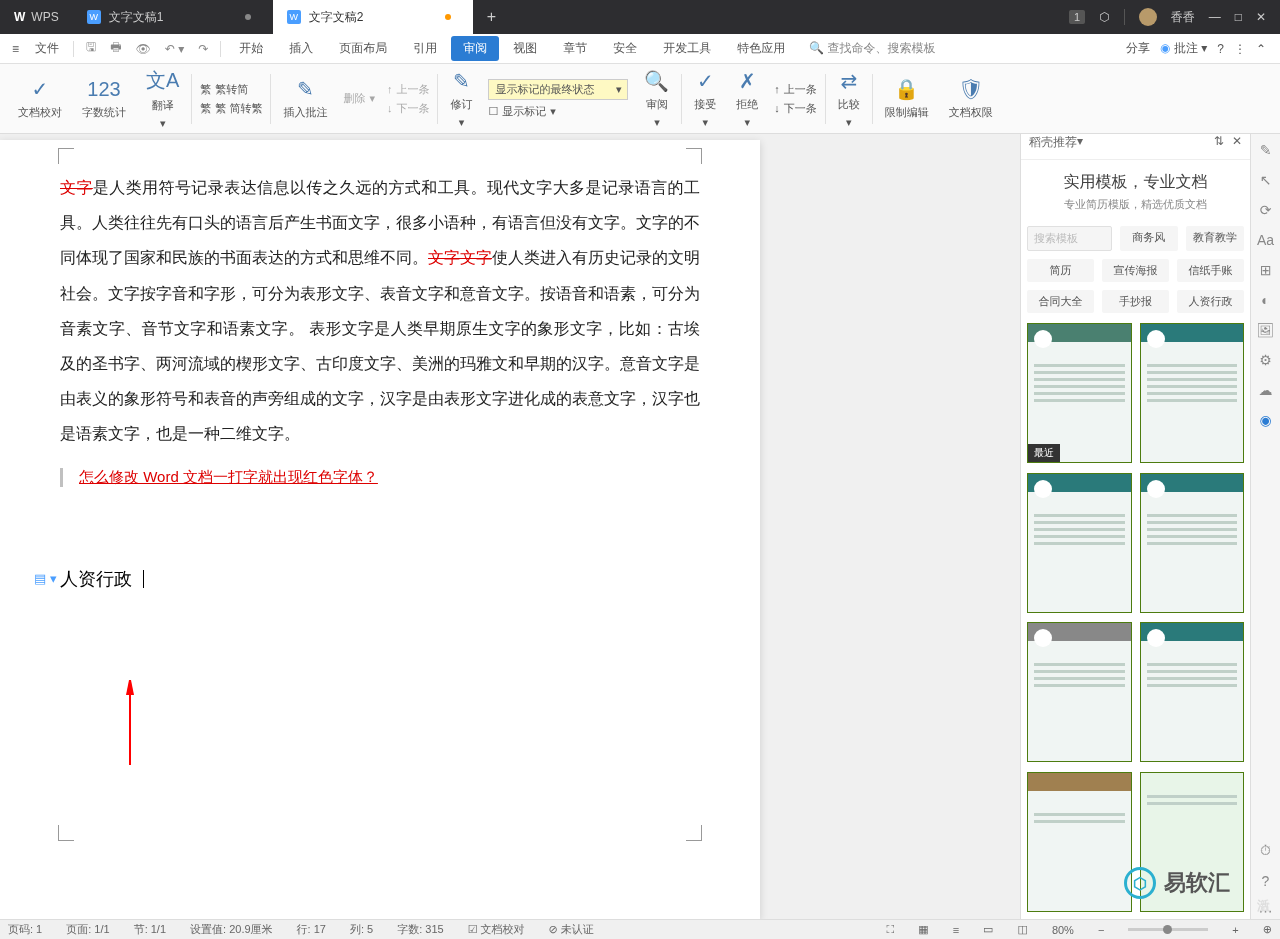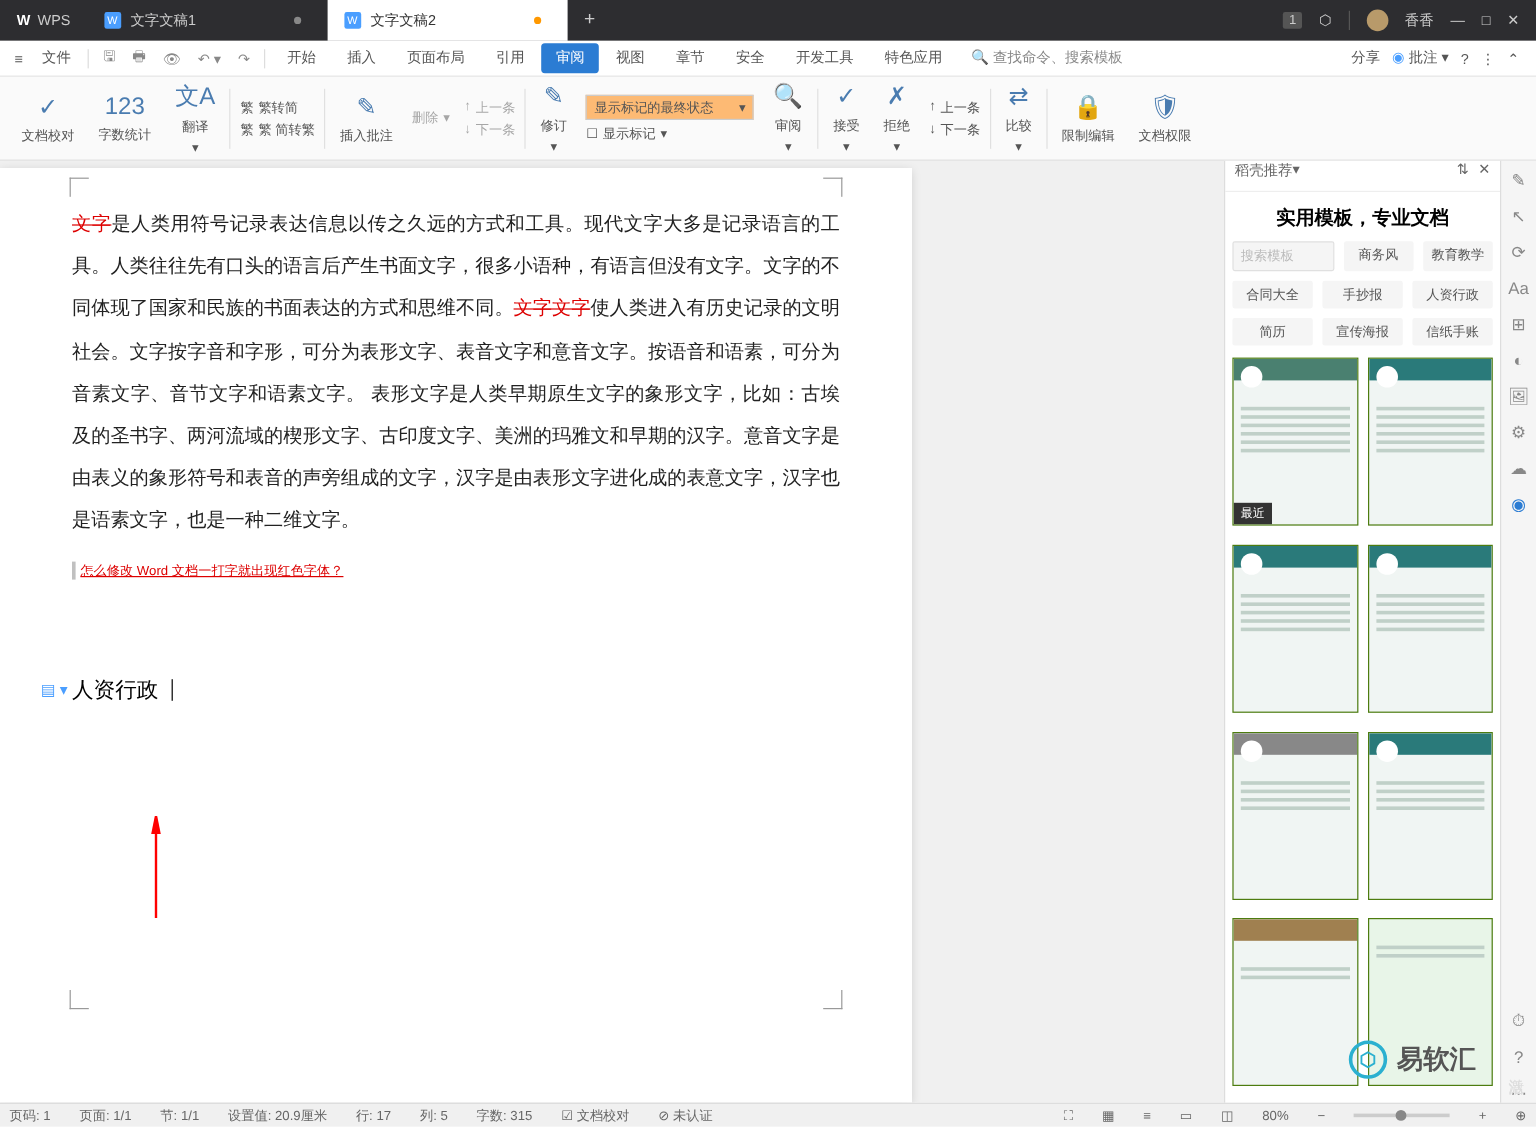--- a/index.html
+++ b/index.html
@@ -23,38 +23,38 @@
 .menubar .mtab{padding:4px 12px;cursor:pointer;border-radius:3px}
 .menubar .mtab.active{background:#2b7cd3;color:#fff}
 .menubar .spacer{flex:1}
 .menubar .right-items{display:flex;align-items:center;gap:10px;padding-right:8px}
 .ribbon{height:70px;background:#fafafa;border-bottom:1px solid #ddd;display:flex;align-items:center;font-size:11px;color:#555;padding:0 8px}
 .ribbon .group{display:flex;flex-direction:column;align-items:center;padding:0 10px;gap:4px;height:58px;justify-content:center}
 .ribbon .group.tall .ic{font-size:20px;color:#4a7cb0}
 .ribbon .rsep{width:1px;height:50px;background:#e0e0e0;margin:0 2px}
 .ribbon .small-row{display:flex;flex-direction:column;gap:4px;padding:0 6px;font-size:11px}
 .ribbon .small-row div{display:flex;align-items:center;gap:4px;white-space:nowrap}
-.ribbon .combo{border:1px solid #ccc;padding:2px 6px;font-size:11px;background:#fdba74;min-width:140px;display:flex;align-items:center;justify-content:space-between}
+.ribbon .combo{border:1px solid #ccc;padding:2px 6px;font-size:11px;background:#fef9c3;min-width:140px;display:flex;align-items:center;justify-content:space-between}
 .workspace{position:absolute;top:134px;left:0;right:0;bottom:20px;display:flex;background:#f0f0f0}
 .doc-area{flex:1;overflow:auto;display:flex;justify-content:flex-start;padding-top:6px;position:relative}
 .page{width:760px;background:#fff;box-shadow:0 2px 8px rgba(0,0,0,0.15);padding:30px 60px 90px;position:relative;font-family:"SimSun",serif}
 .page .body-text{font-size:16px;line-height:2.2;color:#222;text-align:justify}
 .page .strike{color:#d00;text-decoration:line-through}
-.page .quote{border-left:3px solid #c0c0c0;padding-left:4px;margin-top:16px;color:#d00;text-decoration:underline;font-size:11px}
+.page .quote{border-left:3px solid #c0c0c0;padding-left:16px;margin-top:16px;color:#d00;text-decoration:underline;font-size:15px}
 .page .heading{margin-top:80px;font-size:18px;font-weight:400;display:flex;align-items:center;gap:10px}
 .page .h-icon{position:absolute;left:34px;color:#4a9eff;font-size:13px}
 .page .corner{position:absolute;width:16px;height:16px;border-color:#999}
 .page .corner.tl{top:8px;left:58px;border-left:1px solid #999;border-top:1px solid #999}
 .page .corner.tr{top:8px;right:58px;border-right:1px solid #999;border-top:1px solid #999}
 .page .corner.bl{bottom:78px;left:58px;border-left:1px solid #999;border-bottom:1px solid #999}
 .page .corner.br{bottom:78px;right:58px;border-right:1px solid #999;border-bottom:1px solid #999}
 .side-panel{width:230px;background:#fff;border-left:1px solid #ddd;display:flex;flex-direction:column;font-size:12px}
 .side-panel .sp-head{height:26px;display:flex;align-items:flex-start;padding:0 8px;border-bottom:1px solid #eee;color:#666}
 .side-panel .sp-head .spacer{flex:1}
-.side-panel .sp-title{text-align:center;padding:12px 0 4px;font-size:16px;font-weight:bold;color:#000000}
+.side-panel .sp-title{text-align:center;padding:12px 0 4px;font-size:16px;font-weight:normal;color:#404040}
 .side-panel .sp-sub{text-align:center;font-size:11px;color:#888;padding-bottom:10px}
 .side-panel .cat-row{display:flex;padding:4px 6px;gap:8px}
 .side-panel .cat{flex:1;text-align:center;padding:4px 2px;background:#f5f5f5;font-size:11px;color:#555;border-radius:2px;cursor:pointer}
 .side-panel .search-box{flex:1.3;border:1px solid #e0e0e0;color:#bbb;text-align:left;padding:4px 6px}
 .side-panel .thumbs{flex:1;overflow:auto;padding:6px;display:grid;grid-template-columns:1fr 1fr;gap:8px}
 .side-panel .thumb{background:#f0f5f3;height:140px;border:1px solid #4d7c0f;position:relative;overflow:hidden}
 .side-panel .thumb .th-bar{height:18px;background:#4a8070}
 .side-panel .thumb .th-av{width:18px;height:18px;border-radius:50%;background:#fff;position:absolute;top:6px;left:6px}
 .side-panel .thumb .th-lines{padding:22px 6px}
 .side-panel .thumb .th-lines div{height:3px;background:#c0d0c8;margin-bottom:4px}
@@ -220,34 +220,35 @@
   </div>
 
   <div class="side-panel">
     <div class="sp-head">
       <span>稻壳推荐</span> ▾
       <span class="spacer"></span>
       <span>⇅</span>
       <span style="margin-left:8px">✕</span>
     </div>
     <div class="sp-title">实用模板，专业文档</div>
+    <div class="sp-sub">专业简历模版，精选优质文档</div>
     <div class="cat-row">
       <div class="cat search-box">搜索模板</div>
       <div class="cat">商务风</div>
       <div class="cat">教育教学</div>
     </div>
     <div class="cat-row">
+      <div class="cat">简历</div>
+      <div class="cat">宣传海报</div>
+      <div class="cat">信纸手账</div>
+    </div>
+    <div class="cat-row">
       <div class="cat">合同大全</div>
       <div class="cat">手抄报</div>
       <div class="cat">人资行政</div>
-    </div>
-    <div class="cat-row">
-      <div class="cat">简历</div>
-      <div class="cat">宣传海报</div>
-      <div class="cat">信纸手账</div>
     </div>
     <div class="thumbs">
       <div class="thumb">
           <div class="th-bar"></div>
           <div class="th-av"></div>
           <div class="th-lines">
             <div></div>
             <div></div>
             <div></div>
             <div></div>

